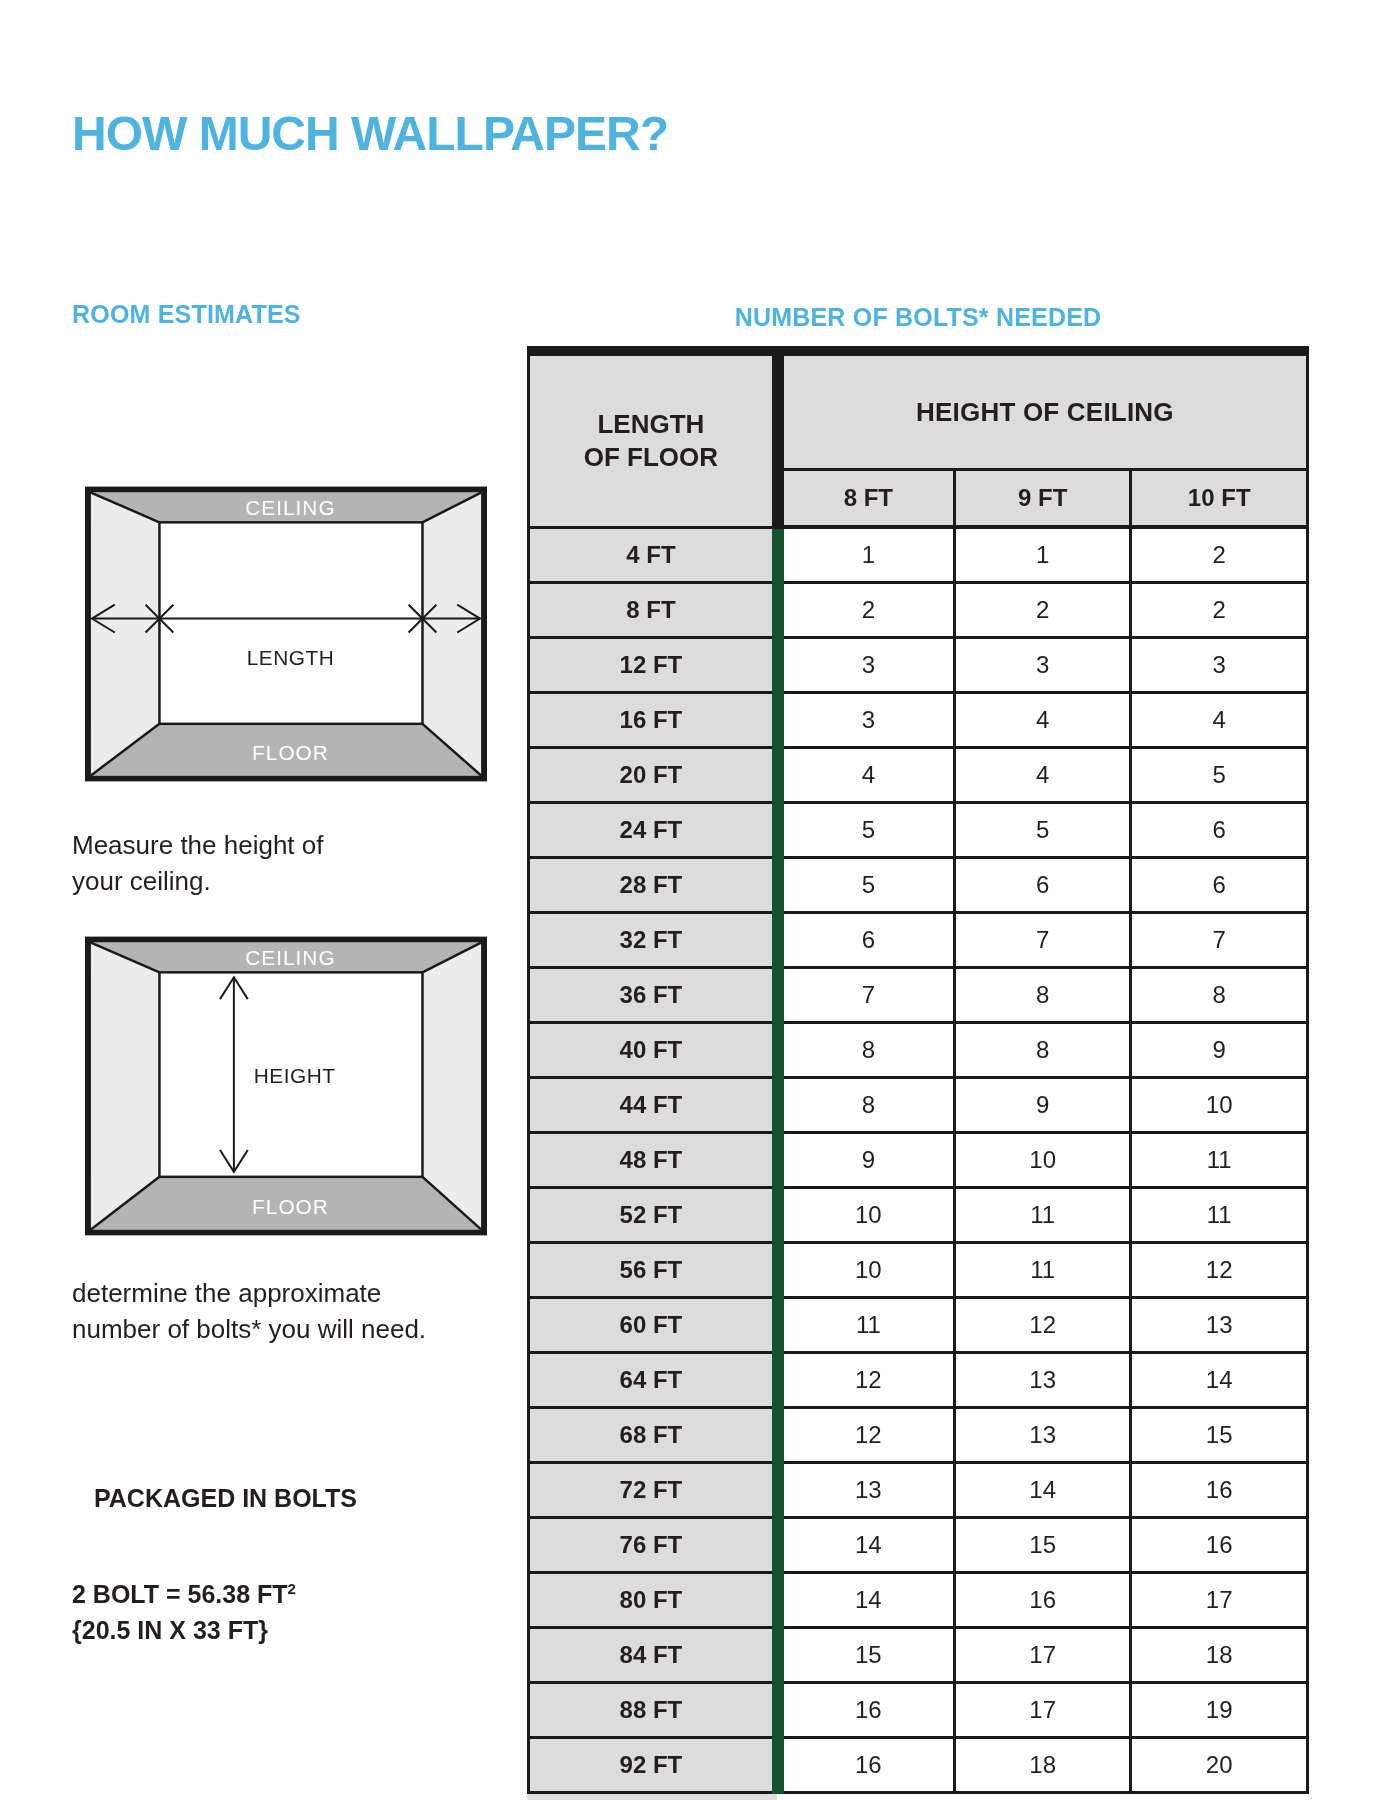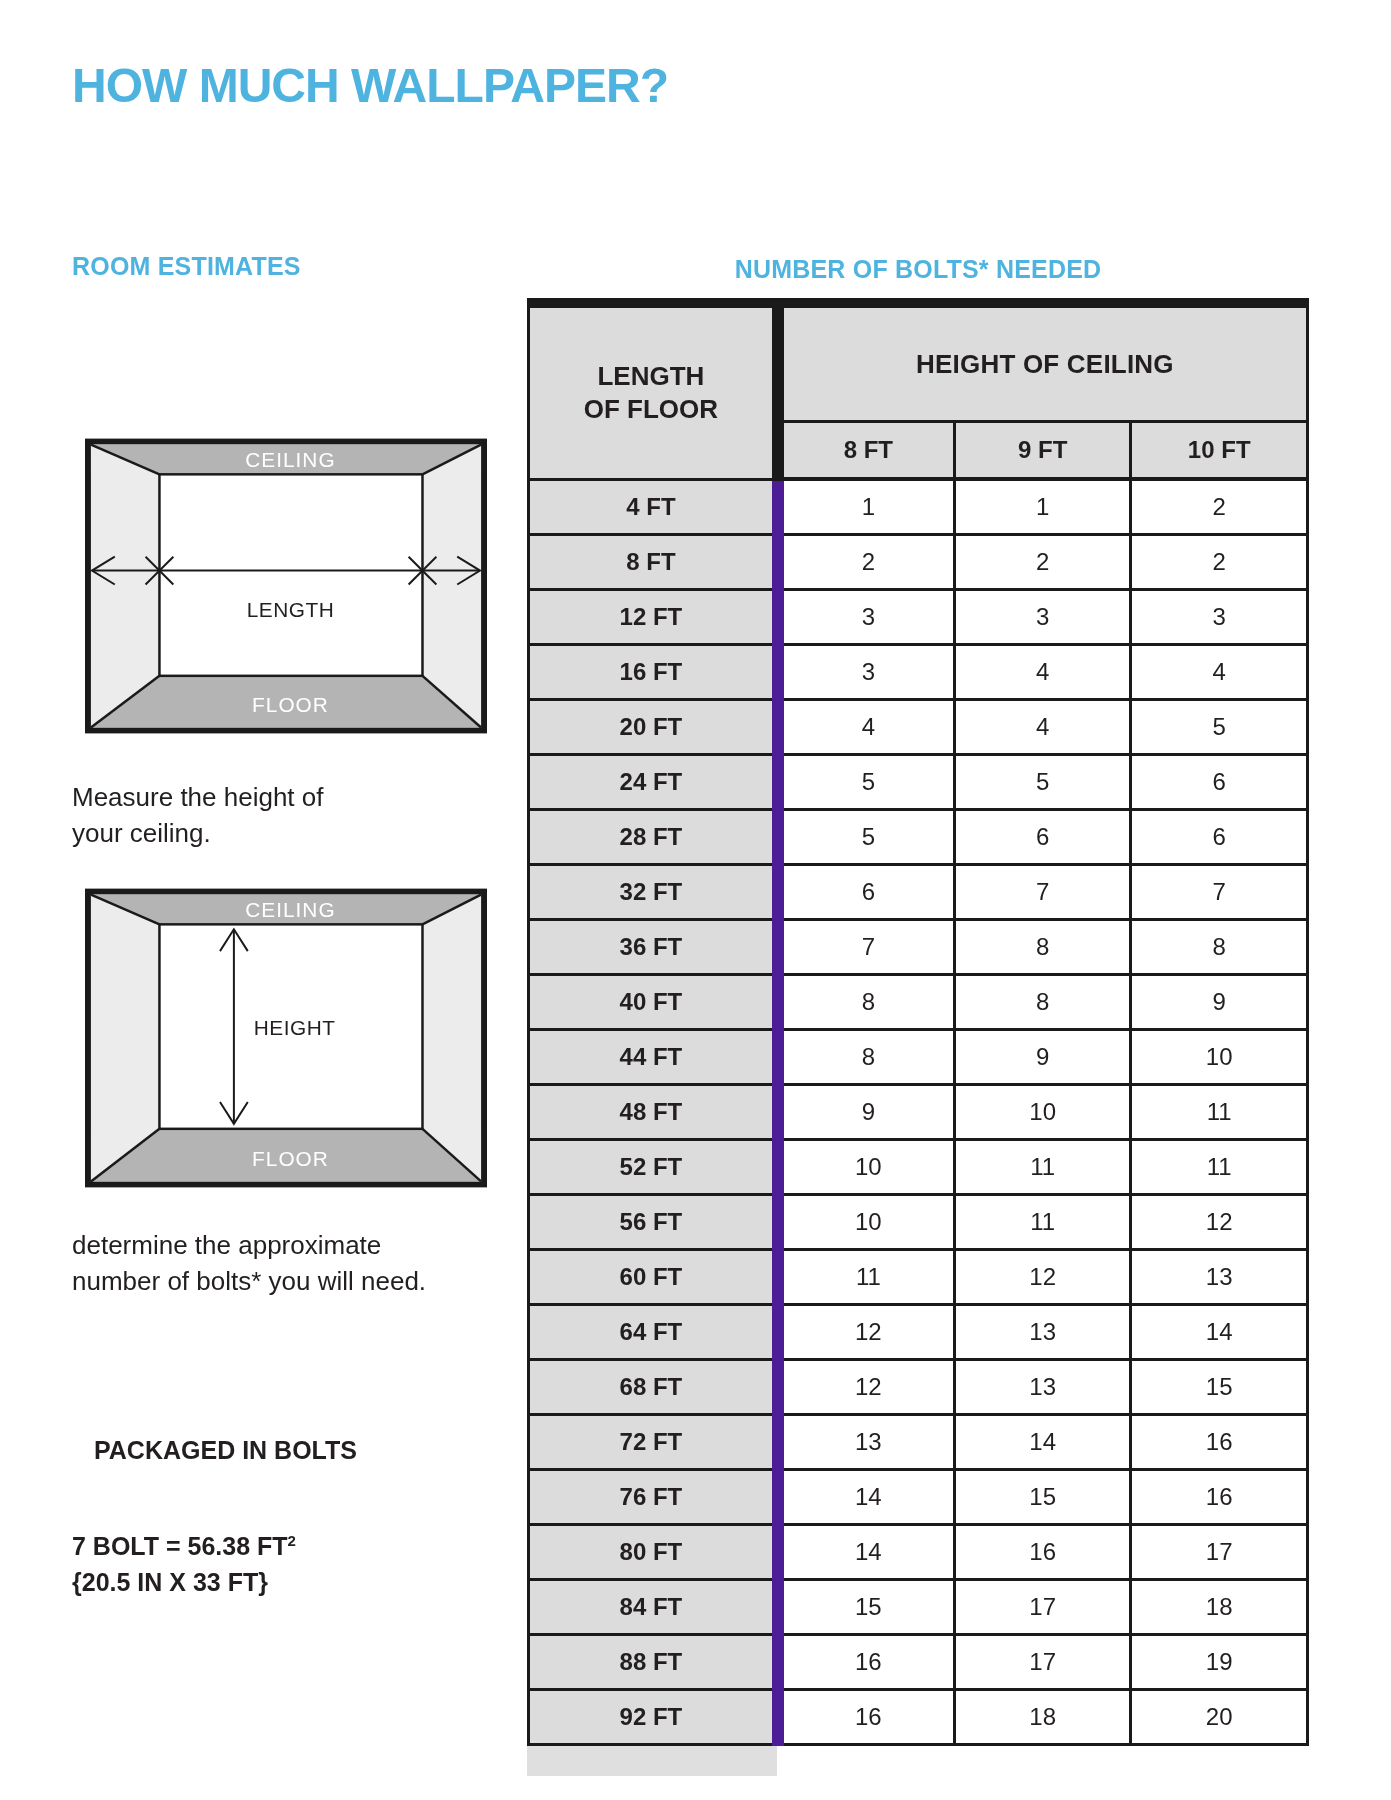--- a/index.html
+++ b/index.html
@@ -1,20 +1,20 @@
 <!DOCTYPE html>
 <html><head>
 <meta charset="utf-8">
 <style>
   html,body{margin:0;padding:0;}
   body{
     width:1391px;height:1800px;position:relative;background:#ffffff;
     font-family:"Liberation Sans","DejaVu Sans",sans-serif;color:#231f20;
   }
-  .abs{position:absolute;}
+  .abs{position:absolute;margin-top:48px;}
   .page-title{
     font-size:48px;font-weight:bold;letter-spacing:-1px;color:#4fb3e0;
     left:72px;top:58px;white-space:nowrap;
   }
   .section-heading{
     font-size:25px;font-weight:bold;color:#4fb3e0;letter-spacing:0.2px;white-space:nowrap;
   }
   .body-text{font-size:26px;line-height:1.38;color:#231f20;}
   .bold-note{font-size:25px;font-weight:bold;line-height:1.45;color:#231f20;}
   .note-indent{padding-left:22px;}
@@ -31,21 +31,21 @@
   .bolt-table col.c-d{width:22.66%;}
   .bolt-table th,.bolt-table td{
     border:3px solid #1a1a1a;text-align:center;vertical-align:middle;
     font-size:24px;padding:0;
   }
   .bolt-table thead th{background:#dcdcdc;font-weight:bold;}
   .bolt-table th.len-head{border-right:12px solid #1a1a1a;font-size:26px;line-height:1.25;}
   .bolt-table th.group-head{height:112px;font-size:26px;letter-spacing:0.2px;}
   .bolt-table tr.sub-row th{height:54px;border-bottom:4px solid #1a1a1a;}
   .bolt-table tbody th{
-    background:#dcdcdc;font-weight:bold;border-right:12px solid #4c1d95;
+    background:#dcdcdc;font-weight:bold;border-right:12px solid #14532d;
   }
   .bolt-table tbody tr{height:55px;}
   .bolt-table tbody td{background:#ffffff;font-weight:normal;}
   .table-tail{width:250px;height:30px;background:#dfdfdf;}
 
   
   svg text{font-family:"Liberation Sans","DejaVu Sans",sans-serif;}
   .diag-label-white{fill:#ffffff;font-size:21px;letter-spacing:1px;}
   .diag-label-dark{fill:#231f20;font-size:21px;letter-spacing:0.5px;}
   .diag-line{stroke:#1a1a1a;stroke-width:2.5;fill:none;}
@@ -117,21 +117,21 @@
 <div class="abs body-text" style="left:72px;top:1228px;">
   <div>determine the approximate</div>
   <div>number of bolts* you will need.</div>
 </div>
 
 <div class="abs bold-note" style="left:72px;top:1432px;">
   <div class="note-indent">PACKAGED IN BOLTS</div>
 </div>
 
 <div class="abs bold-note" style="left:72px;top:1528px;">
-  <div><span>7 BOLT = 56.38 FT</span><sup>2</sup></div>
+  <div><span>2 BOLT = 56.38 FT</span><sup>2</sup></div>
   <div>{20.5 IN X 33 FT}</div>
 </div>
 
 <div class="abs table-wrap">
   <div class="section-heading table-heading">NUMBER OF BOLTS* NEEDED</div>
 
   <table class="bolt-table">
     <colgroup>
       <col class="c-len">
         <col class="c-d">

